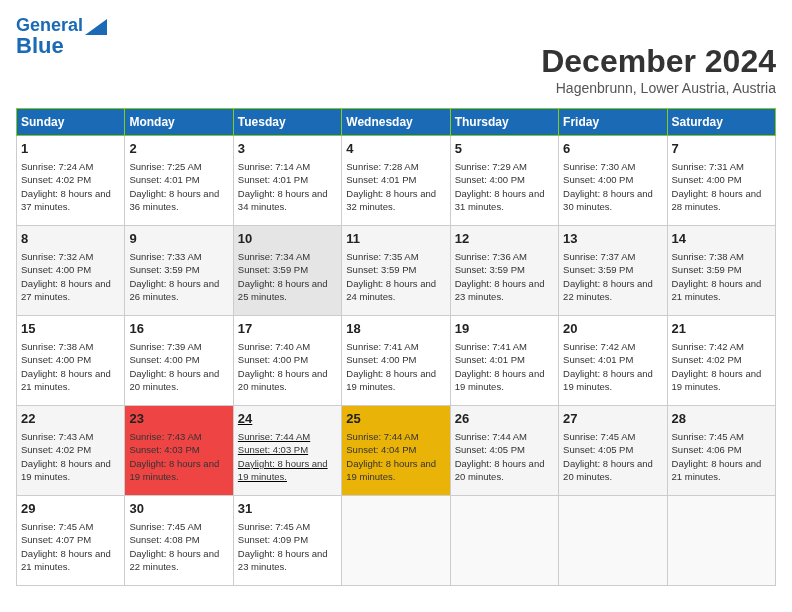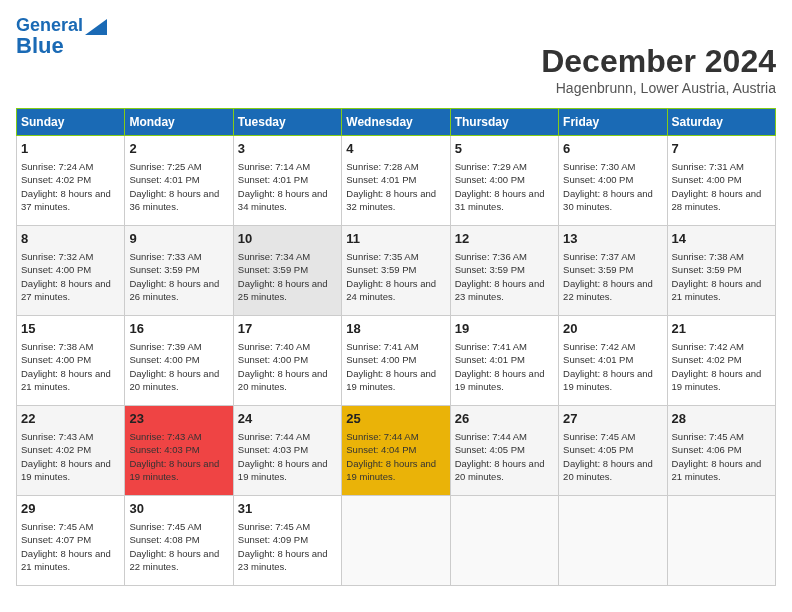--- a/index.html
+++ b/index.html
@@ -201,21 +201,21 @@
       </tr>
       <tr>
         <td style="background: rgb(245, 245, 245);">
           <span class="day-num">22</span>
           <div class="cell-content"><span>Sunrise: 7:43 AM</span><br><span>Sunset: 4:02 PM</span><br><span>Daylight: 8 hours and 19 minutes.</span></div>
         </td>
         <td style="background: #ef4444;">
           <span class="day-num">23</span>
           <div class="cell-content"><span>Sunrise: 7:43 AM</span><br><span>Sunset: 4:03 PM</span><br><span>Daylight: 8 hours and 19 minutes.</span></div>
         </td>
-        <td style="background: rgb(245, 245, 245);">
+        <td style="background: rgb(245, 245, 245); text-decoration: underline;">
           <span class="day-num">24</span>
           <div class="cell-content"><span>Sunrise: 7:44 AM</span><br><span>Sunset: 4:03 PM</span><br><span>Daylight: 8 hours and 19 minutes.</span></div>
         </td>
         <td style="background: #eab308;">
           <span class="day-num">25</span>
           <div class="cell-content"><span>Sunrise: 7:44 AM</span><br><span>Sunset: 4:04 PM</span><br><span>Daylight: 8 hours and 19 minutes.</span></div>
         </td>
         <td style="background: rgb(245, 245, 245);">
           <span class="day-num">26</span>
           <div class="cell-content"><span>Sunrise: 7:44 AM</span><br><span>Sunset: 4:05 PM</span><br><span>Daylight: 8 hours and 20 minutes.</span></div>

